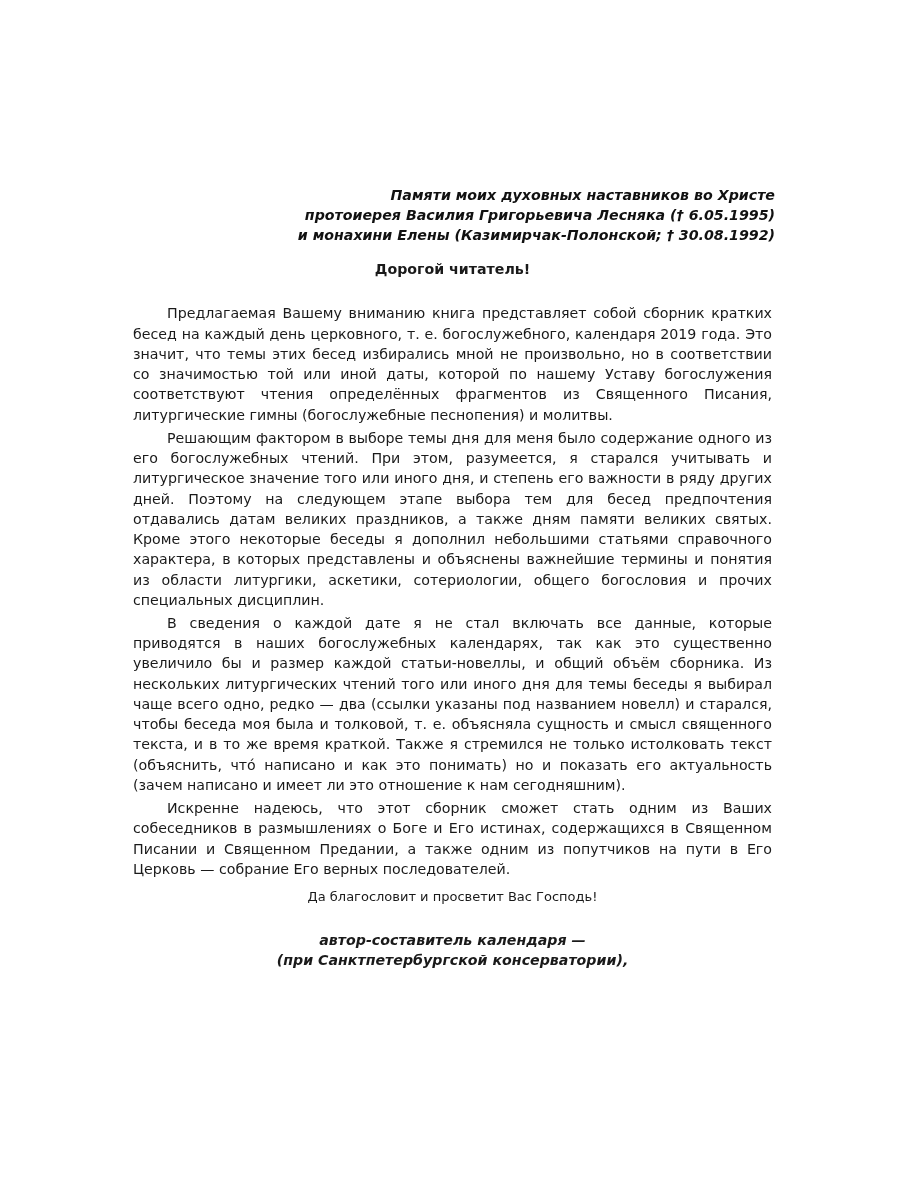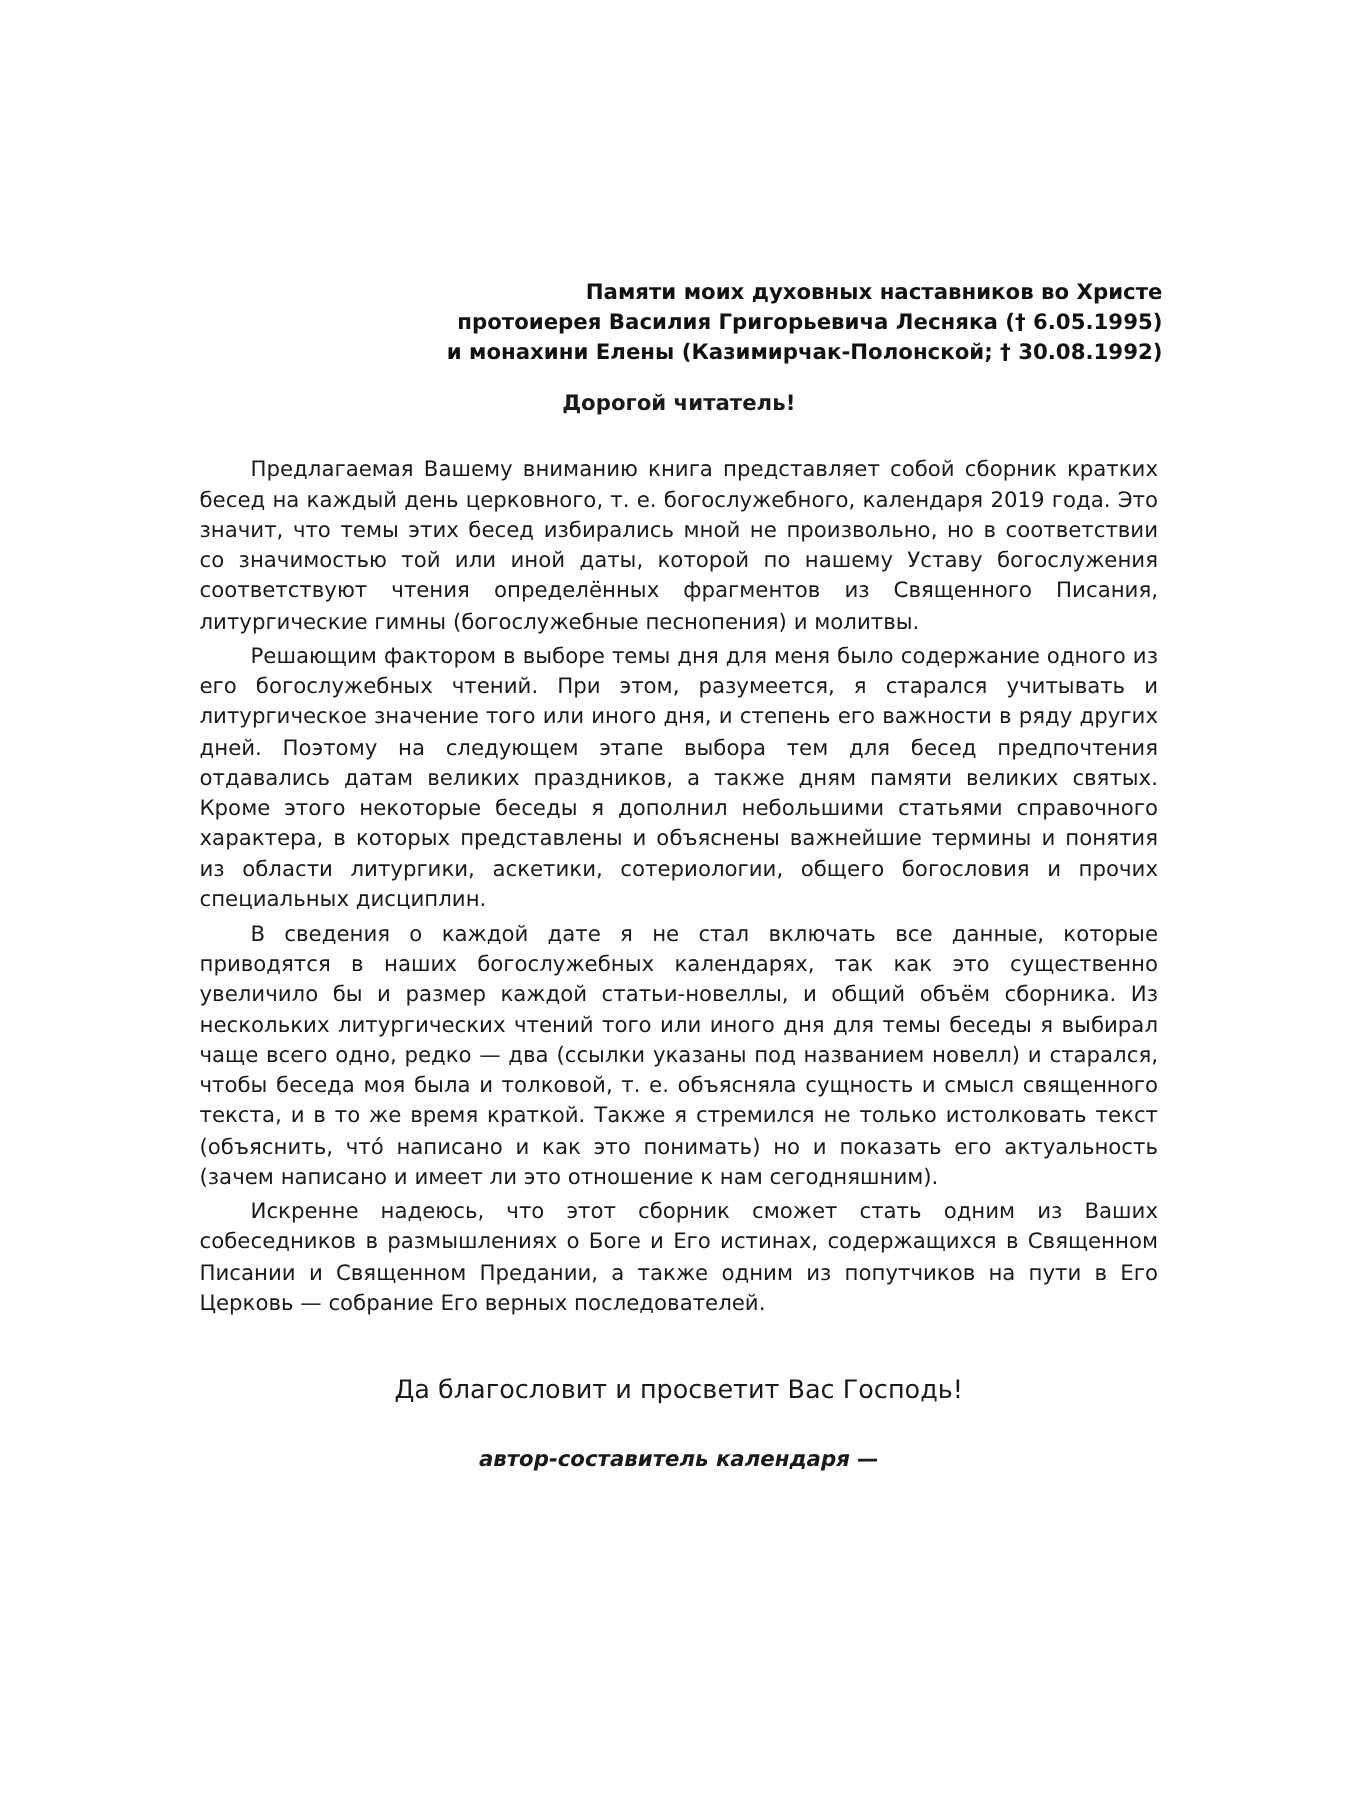--- a/index.html
+++ b/index.html
@@ -21,20 +21,21 @@
     box-sizing: border-box;
   }
   .content {
     position: absolute;
     left: 130px;
     top: 185px;
     width: 645px;
   }
   .dedication {
     text-align: right;
+    font-style: italic;
     font-weight: bold;
     font-size: 14.2px;
     line-height: 1.42;
     color: #111;
   }
   .dedication div {
     white-space: nowrap;
   }
   .salutation {
     margin-top: 16px;
@@ -47,23 +48,23 @@
     font-size: 14.2px;
     line-height: 1.425;
     text-align: justify;
     text-justify: inter-word;
   }
   .body-text p {
     margin: 3px;
     text-indent: 34px;
   }
   .blessing {
-    margin-top: 38px;
+    margin-top: 10px;
     text-align: center;
-    font-size: 17px;
+    font-size: 13px;
   }
   .signature {
     margin-top: 26px;
     text-align: center;
     font-style: italic;
     font-weight: bold;
     font-size: 14.2px;
     line-height: 1.42;
   }
   .signature div {
@@ -88,16 +89,17 @@
       <p>Предлагаемая Вашему вниманию книга представляет собой сборник кратких бесед на каждый день церковного, т. е. богослужебного, календаря 2019 года. Это значит, что темы этих бесед избирались мной не произвольно, но в соответствии со значимостью той или иной даты, которой по нашему Уставу богослужения соответствуют чтения определённых фрагментов из Священного Писания, литургические гимны (богослужебные песнопения) и молитвы.</p>
       <p>Решающим фактором в выборе темы дня для меня было содержание одного из его богослужебных чтений. При этом, разумеется, я старался учитывать и литургическое значение того или иного дня, и степень его важности в ряду других дней. Поэтому на следующем этапе выбора тем для бесед предпочтения отдавались датам великих праздников, а также дням памяти великих святых. Кроме этого некоторые беседы я дополнил небольшими статьями справочного характера, в которых представлены и объяснены важнейшие термины и понятия из области литургики, аскетики, сотериологии, общего богословия и прочих специальных дисциплин.</p>
       <p>В сведения о каждой дате я не стал включать все данные, которые приводятся в наших богослужебных календарях, так как это существенно увеличило бы и размер каждой статьи-новеллы, и общий объём сборника. Из нескольких литургических чтений того или иного дня для темы беседы я выбирал чаще всего одно, редко — два (ссылки указаны под названием новелл) и старался, чтобы беседа моя была и толковой, т. е. объясняла сущность и смысл священного текста, и в то же время краткой. Также я стремился не только истолковать текст (объяснить, что́ написано и как это понимать) но и показать его актуальность (зачем написано и имеет ли это отношение к нам сегодняшним).</p>
       <p>Искренне надеюсь, что этот сборник сможет стать одним из Ваших собеседников в размышлениях о Боге и Его истинах, содержащихся в Священном Писании и Священном Предании, а также одним из попутчиков на пути в Его Церковь — собрание Его верных последователей.</p>
     </div>
 
     <div class="blessing">Да благословит и просветит Вас Господь!</div>
 
     <div class="signature">
       <div>автор-составитель календаря —</div>
+      <div>(при Санктпетербургской консерватории),</div>
     </div>
 
   </div>
 </div>
 
 </body></html>

